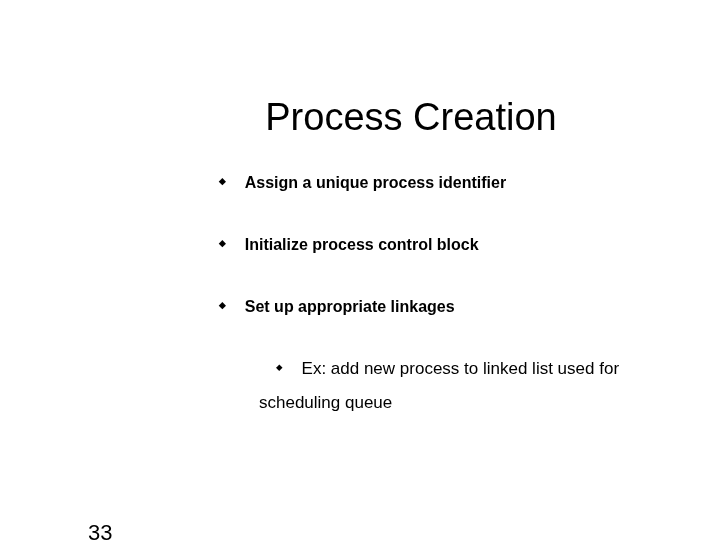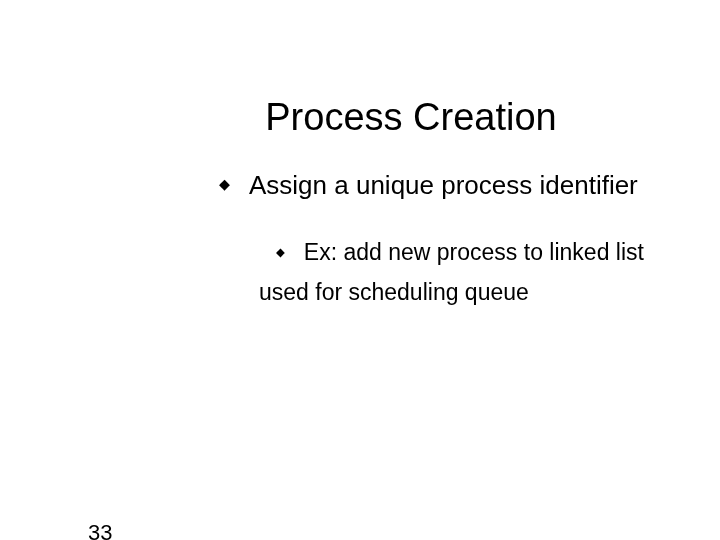--- a/index.html
+++ b/index.html
@@ -1,44 +1,52 @@
 <!DOCTYPE html>
 <html><head>
 <meta charset="utf-8">
 <style>
   * { margin: 17px; padding: 0; box-sizing: border-box; }
   html, body { width: 720px; height: 540px; background: #fff; font-family: Arial, Helvetica, sans-serif; color: #000; }
   .slide { width: 720px; height: 540px; position: relative; padding: 28px 40px 0 40px; }
   .title { font-size: 38px; text-align: center; margin-bottom: 22px; font-weight: 400; }
   .content { padding-left: 60px; }
   .lvl1 { margin-bottom: 4px; }
-  .lvl1-line { font-size: 26px; line-height: 1.25; }
+  .lvl1-line { font-size: 16px; line-height: 1.25; font-weight: bold; }
   .lvl2-block { padding-left: 40px; margin-top: 2px; margin-bottom: 4px; }
-  .lvl2-line { font-size: 23px; line-height: 1.25; }
+  .lvl2-line { font-size: 17px; line-height: 1.25; }
   .bullet { display: inline-block; font-size: 0.55em; vertical-align: middle; margin-right: 2px; position: relative; top: -2px; }
   .bullet.sm { font-size: 0.5em; top: -2px; }
   .page-num { position: absolute; left: 20px; bottom: 28px; font-size: 22px; }
 </style>
 </head>
 <body>
 
 <div class="slide">
   <h1 class="title">Process Creation</h1>
 
   <div class="content">
 
     <div class="lvl1">
       <div class="lvl1-line">
         <span class="bullet">◆</span><span>Assign a unique process identifier</span>
       </div>
     </div>
 
 
+    <div class="lvl1">
+      <div class="lvl1-line">
+        <span class="bullet">◆</span><span>Initialize process control block</span>
+      </div>
+    </div>
 
     <div class="lvl1">
+      <div class="lvl1-line">
+        <span class="bullet">◆</span><span>Set up appropriate linkages</span>
+      </div>
       <div class="lvl2-block">
         <div class="lvl2-line">
           <span class="bullet sm">◆</span><span>Ex: add new process to linked list used for scheduling queue</span>
         </div>
       </div>
     </div>
 
 
   </div>
 

